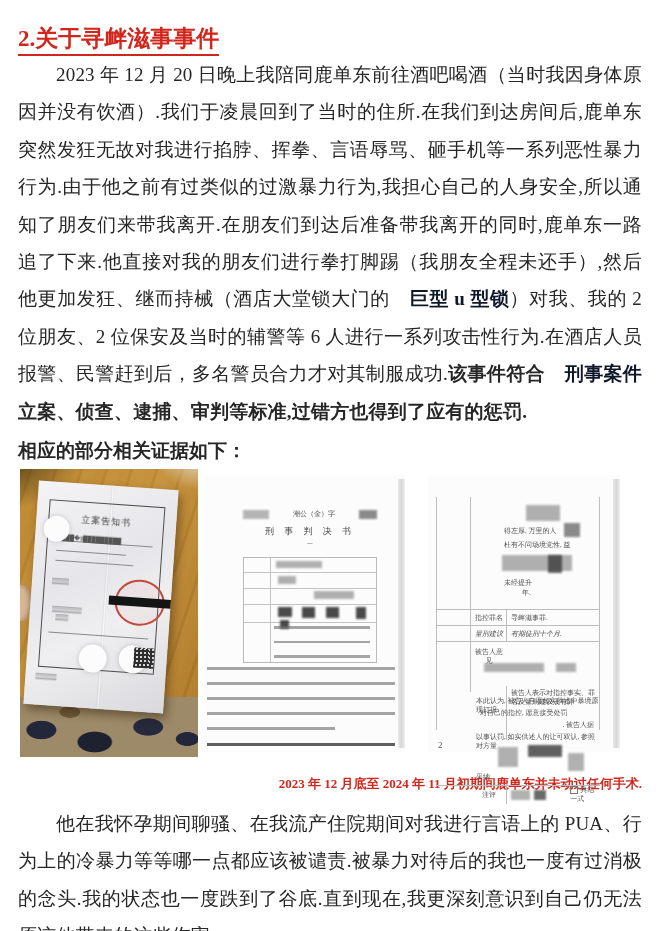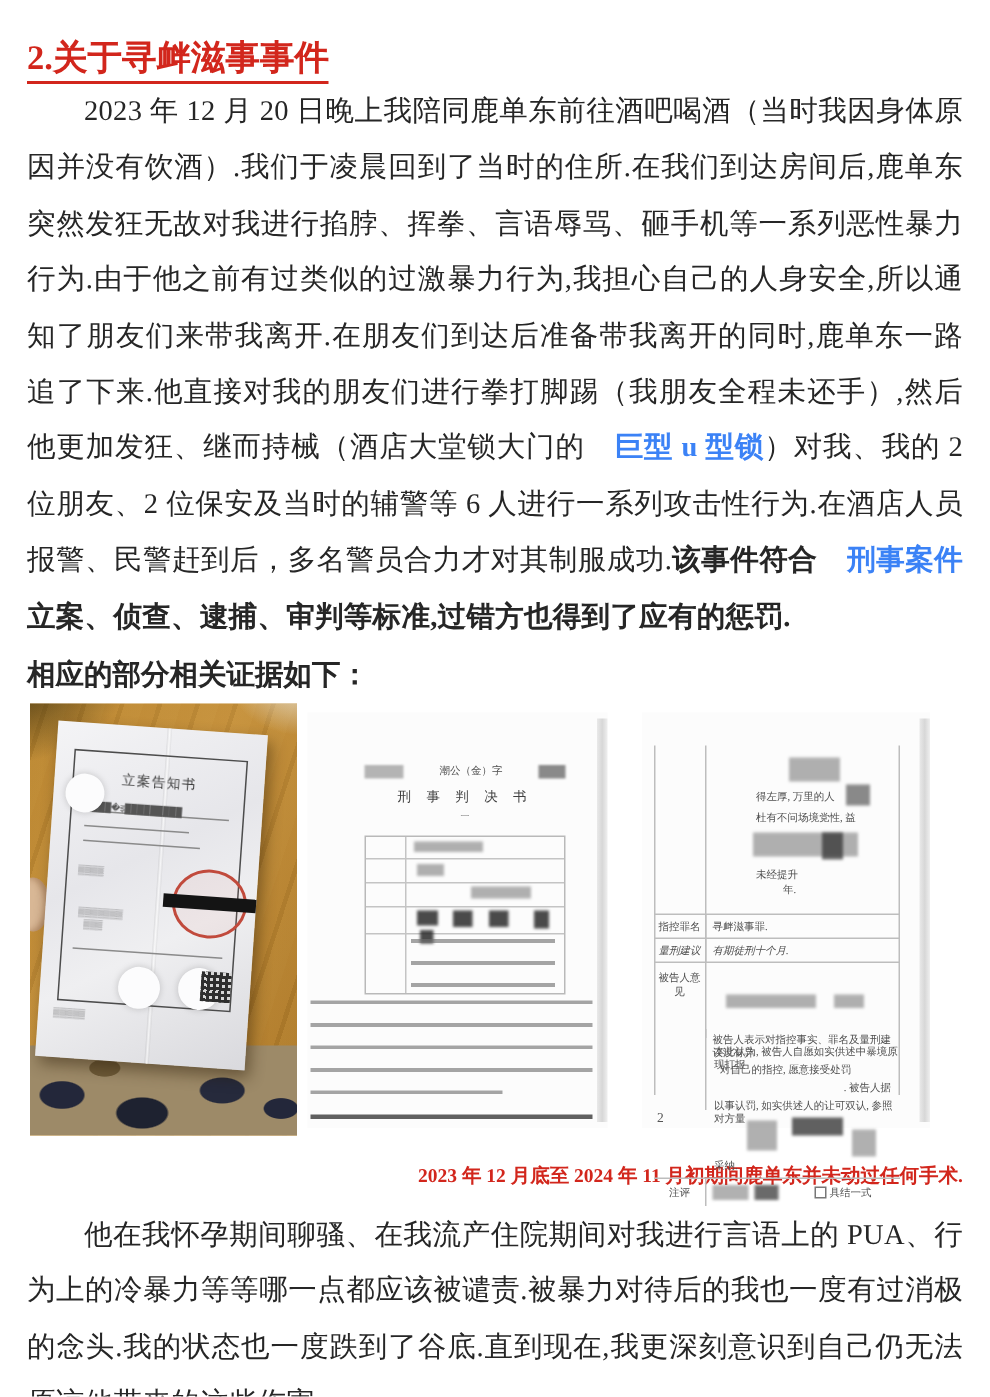--- a/index.html
+++ b/index.html
@@ -3,21 +3,21 @@
 <meta charset="utf-8">
 <style>
   html,body{margin:0;padding:0;background:#ffffff;}
   body{width:660px;height:931px;overflow:hidden;
        font-family:"Liberation Serif","DejaVu Serif",serif;color:#262626;}
   .page{position:relative;width:660px;height:931px;box-sizing:border-box;padding:26px 18px 0;}
 
   
   .heading{margin:0 0 0;font-size:23px;line-height:26px;font-weight:bold;color:#d2261c;display:inline-block;border-bottom:2px solid #d2261c;padding-bottom:2px;}
   .body-para{margin:0;font-size:19px;line-height:37.4px;text-align:justify;text-indent:2em;letter-spacing:.2px;}
-  .red{color:#3b82f6;padding-left:20px;}
+  .red{color:#0f172a;padding-left:20px;}
   .bold{font-weight:bold;}
   .evidence-label{margin:6px 0 0;font-size:19px;line-height:30px;font-weight:bold;font-family:"Liberation Sans","DejaVu Sans",sans-serif;}
   .surgery{margin:12px 0 0;font-size:13px;line-height:30px;font-weight:bold;color:#d2261c;text-indent:2em;text-align:right;}
 
   
   .evidence-row{position:relative;height:288px;margin-top:3px;}
 
   
   .photo{position:absolute;left:2px;top:0;width:178px;height:288px;overflow:hidden;
     background:
@@ -68,21 +68,21 @@
   .blob.dark{background:#2c2c2c;opacity:.85;}
   .textbars{position:absolute;left:2px;right:10px;
     background:repeating-linear-gradient(180deg,#6f6f6f 0 2.6px,transparent 2.6px 14.6px);
     opacity:.62;filter:blur(.25px);}
   .textbars.short{right:70px;}
   .textbars.bold{background:repeating-linear-gradient(180deg,#3a3a3a 0 3px,transparent 3px 15px);opacity:.8;}
 
   .table3{position:absolute;left:8px;top:22px;width:164px;bottom:22px;}
   .table3 .outline{position:absolute;inset:0;border-left:1px solid #bdbdbd;border-right:1px solid #bdbdbd;}
   .t3row{position:absolute;left:0;right:0;border-top:1px solid #bdbdbd;display:flex;align-items:center;}
-  .t3label{width:34px;text-align:center;}
+  .t3label{width:34px;text-align:center;padding-left:36px;}
   .t3cell{flex:1;border-left:1px solid #bdbdbd;padding-left:4px;display:flex;align-items:center;height:100%;}
   .checkbox{display:inline-block;width:6px;height:6px;border:1px solid #777;margin-right:2px;vertical-align:middle;}
   .pagenum{position:absolute;left:10px;bottom:2px;font-size:9px;color:#555;}
 </style>
 </head>
 <body>
 
 <main class="page">
 
   <h2 class="heading">2.关于寻衅滋事事件</h2>

